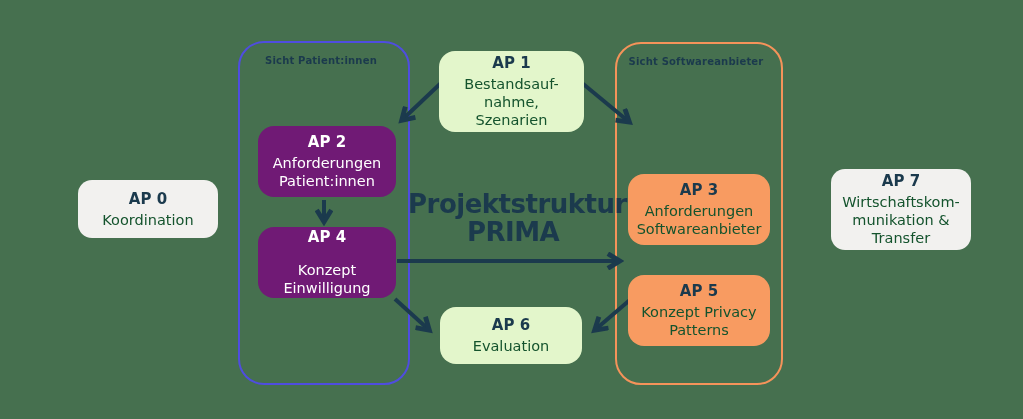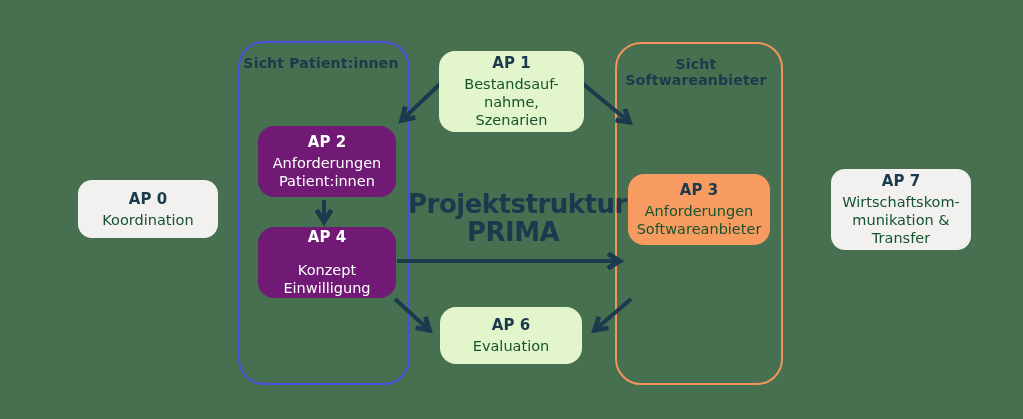--- a/index.html
+++ b/index.html
@@ -22,21 +22,21 @@
     box-sizing:border-box;
     background:transparent;
   }
   #group-patients{left:238px;top:41px;width:172px;height:344px;border-color:#4f4de0;}
   #group-software{left:615px;top:42px;width:168px;height:343px;border-color:#f5935a;}
   .group-label{
     position:absolute;
     top:12px;left:0;right:6px;
     text-align:center;
     font-weight:bold;
-    font-size:14px;
+    font-size:10px;
     color:#1b3a4d;
     letter-spacing:.2px;
   }
   
   .node{
     position:absolute;
     border-radius:16px;
     box-sizing:border-box;
     display:flex;
     flex-direction:column;
@@ -147,20 +147,25 @@
     <div class="node-body">Anforderungen
 Softwareanbieter</div>
   </div>
 
   <div class="node fill-purple" id="node-ap4">
     <div class="node-title">AP 4</div>
     <div class="node-body">Konzept
 Einwilligung</div>
   </div>
 
+  <div class="node fill-orange" id="node-ap5">
+    <div class="node-title">AP 5</div>
+    <div class="node-body">Konzept Privacy
+Patterns</div>
+  </div>
 
   <div class="node fill-green" id="node-ap6">
     <div class="node-title">AP 6</div>
     <div class="node-body">Evaluation</div>
   </div>
 
   <div class="node fill-white" id="node-ap7">
     <div class="node-title">AP 7</div>
     <div class="node-body">Wirtschaftskom-
 munikation &amp;

